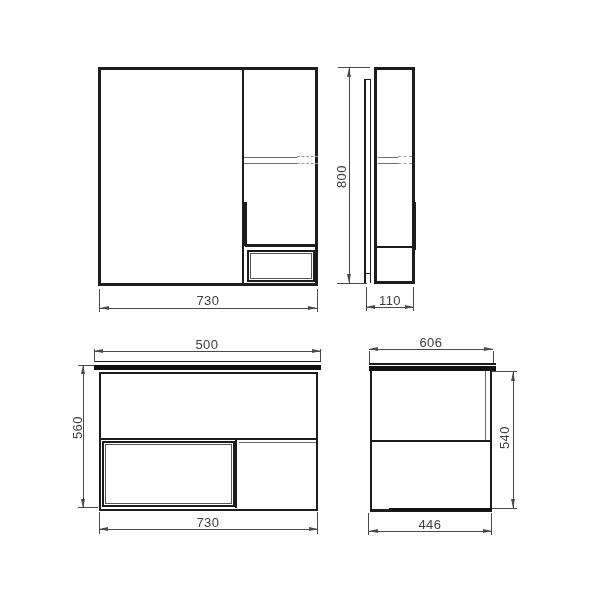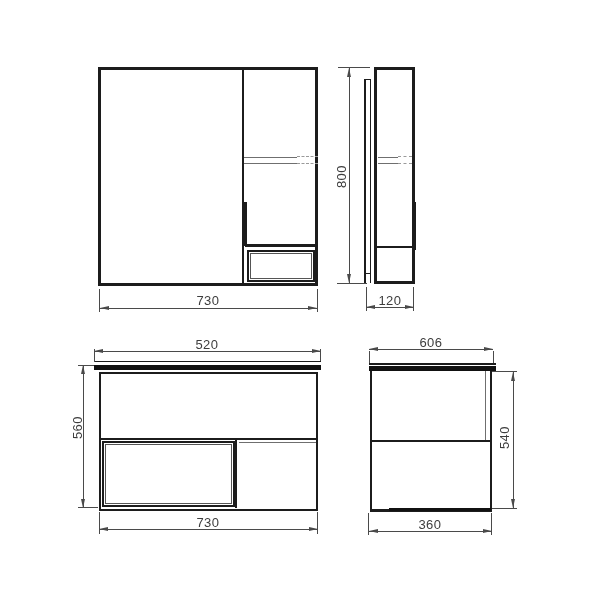--- a/index.html
+++ b/index.html
@@ -69,31 +69,31 @@
     <div class="ln dim" style="left:348.5px;top:68px;width:1.2px;height:215px;"></div>
     <div class="arr arr-u" style="left:346.5px;top:68px;"></div>
     <div class="arr arr-d" style="left:346.5px;top:274px;"></div>
     <div class="dim-text vtext" style="left:311px;top:170px;width:60px;">800</div>
 
     <div class="ln dim" style="left:365.5px;top:287px;width:1px;height:24px;"></div>
     <div class="ln dim" style="left:413px;top:287px;width:1px;height:24px;"></div>
     <div class="ln dim" style="left:366px;top:307px;width:47.5px;height:1.2px;"></div>
     <div class="arr arr-l" style="left:366px;top:305px;"></div>
     <div class="arr arr-r" style="left:404.5px;top:305px;"></div>
-    <div class="dim-text" style="left:364px;top:293.5px;width:52px;">120</div>
+    <div class="dim-text" style="left:364px;top:293.5px;width:52px;">110</div>
   </div>
 
   <div class="view">
 
     <div class="ln dim" style="left:93.5px;top:349px;width:1px;height:13px;"></div>
     <div class="ln dim" style="left:320px;top:349px;width:1px;height:13px;"></div>
     <div class="ln dim" style="left:94px;top:351px;width:227px;height:1.2px;"></div>
     <div class="arr arr-l" style="left:94px;top:349px;"></div>
     <div class="arr arr-r" style="left:312px;top:349px;"></div>
-    <div class="dim-text" style="left:157px;top:337.5px;width:100px;">520</div>
+    <div class="dim-text" style="left:157px;top:337.5px;width:100px;">500</div>
 
     <div class="ln" style="left:94.5px;top:361px;width:226px;height:1.4px;"></div>
     <div class="ln" style="left:94px;top:364.5px;width:227px;height:5.8px;background:#111;"></div>
 
     <div class="rect" style="left:98.5px;top:372px;width:219.5px;height:138.5px;border-width:2.5px;"></div>
     <div class="ln" style="left:101px;top:437.5px;width:215px;height:2.4px;"></div>
     <div class="ln" style="left:235px;top:440px;width:2.4px;height:68px;"></div>
     <div class="ln thin" style="left:239px;top:441.8px;width:77px;height:1.1px;"></div>
     <div class="rect" style="left:101.5px;top:441px;width:133.5px;height:65.5px;border-width:2px;"></div>
     <div class="rect" style="left:104.5px;top:444px;width:127.5px;height:59.5px;border-width:1px;border-color:#555;"></div>
@@ -137,16 +137,16 @@
     <div class="ln dim" style="left:512.5px;top:371.5px;width:1.2px;height:136.5px;"></div>
     <div class="arr arr-u" style="left:510.5px;top:371.5px;"></div>
     <div class="arr arr-d" style="left:510.5px;top:499px;"></div>
     <div class="dim-text vtext" style="left:474px;top:431px;width:60px;">540</div>
 
     <div class="ln dim" style="left:368px;top:513px;width:1px;height:22px;"></div>
     <div class="ln dim" style="left:491px;top:513px;width:1px;height:22px;"></div>
     <div class="ln dim" style="left:368.5px;top:531px;width:123px;height:1.2px;"></div>
     <div class="arr arr-l" style="left:368.5px;top:529px;"></div>
     <div class="arr arr-r" style="left:482.5px;top:529px;"></div>
-    <div class="dim-text" style="left:380px;top:517.5px;width:100px;">360</div>
+    <div class="dim-text" style="left:380px;top:517.5px;width:100px;">446</div>
   </div>
 
 </div>
 
 </body></html>

